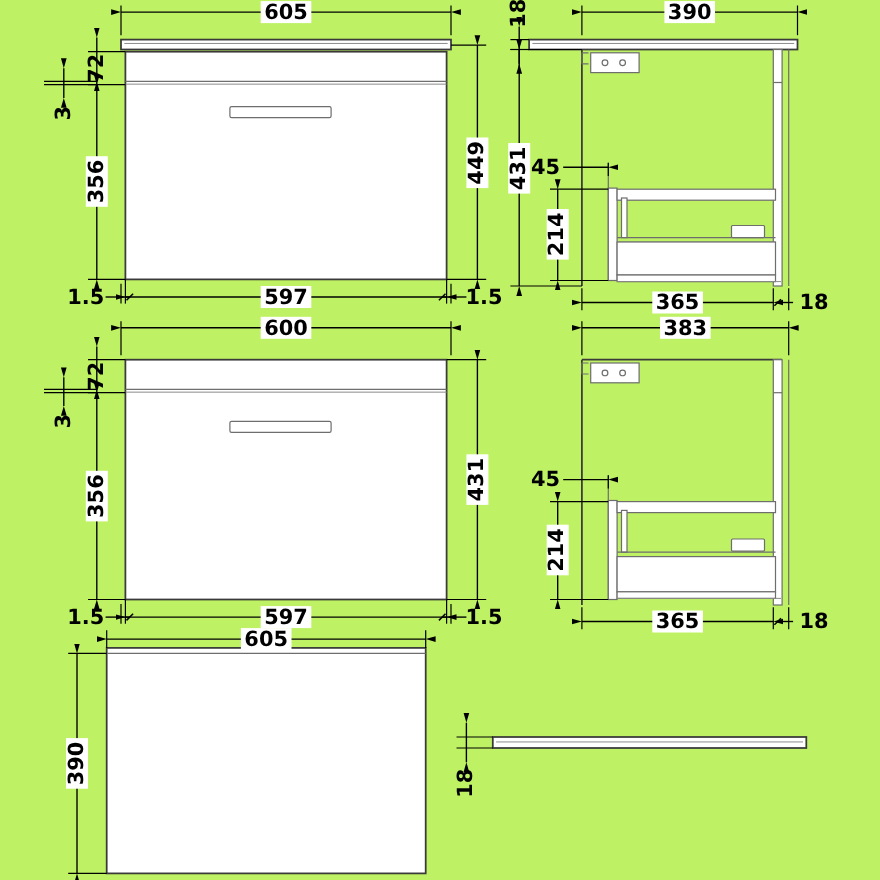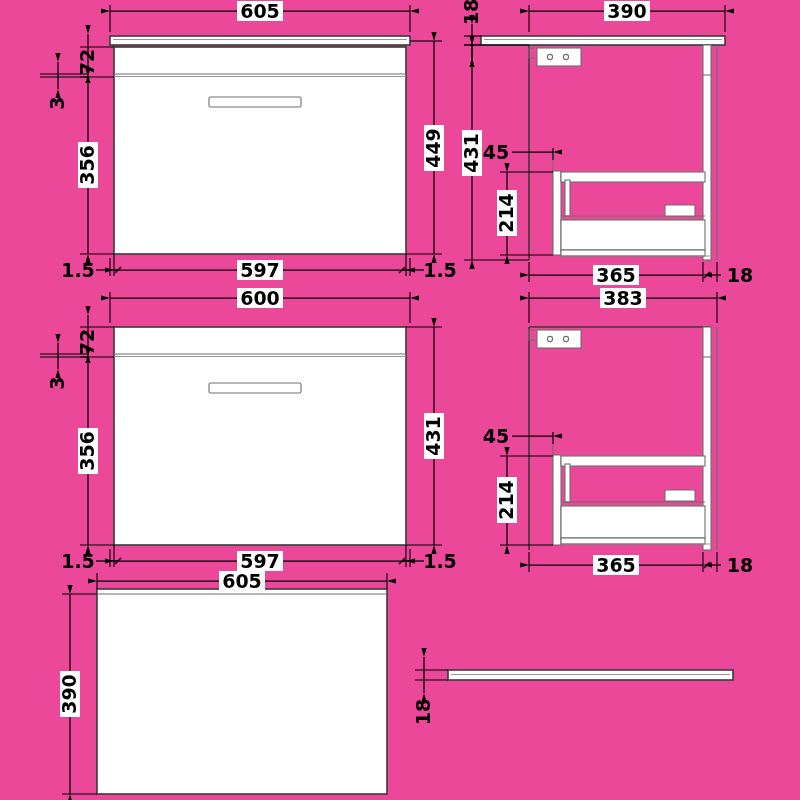--- a/index.html
+++ b/index.html
@@ -4,21 +4,21 @@
 <title>Vanity Unit Technical Drawing</title>
 <style>
   html,body{margin:0;padding:0;background:#ffffff;}
   body{
     font-family:"DejaVu Sans","Liberation Sans",sans-serif;
     -webkit-font-smoothing:antialiased;
   }
   #sheet{
     position:relative;
     width:800px;height:800px;
-    background:#ec4899;
+    background:#bef264;
     overflow:hidden;
   }
   #sheet svg{display:block;width:800px;height:800px;}
 
   
   .obj        { fill:none; stroke:#3a3a3a; stroke-width:1.6; }
   .obj-thin   { fill:none; stroke:#6e6e6e; stroke-width:1.1; }
   .obj-hair   { fill:none; stroke:#8a8a8a; stroke-width:0.9; }
   .fillw      { fill:#ffffff; }
   .dim        { fill:none; stroke:#000000; stroke-width:1.25; }

